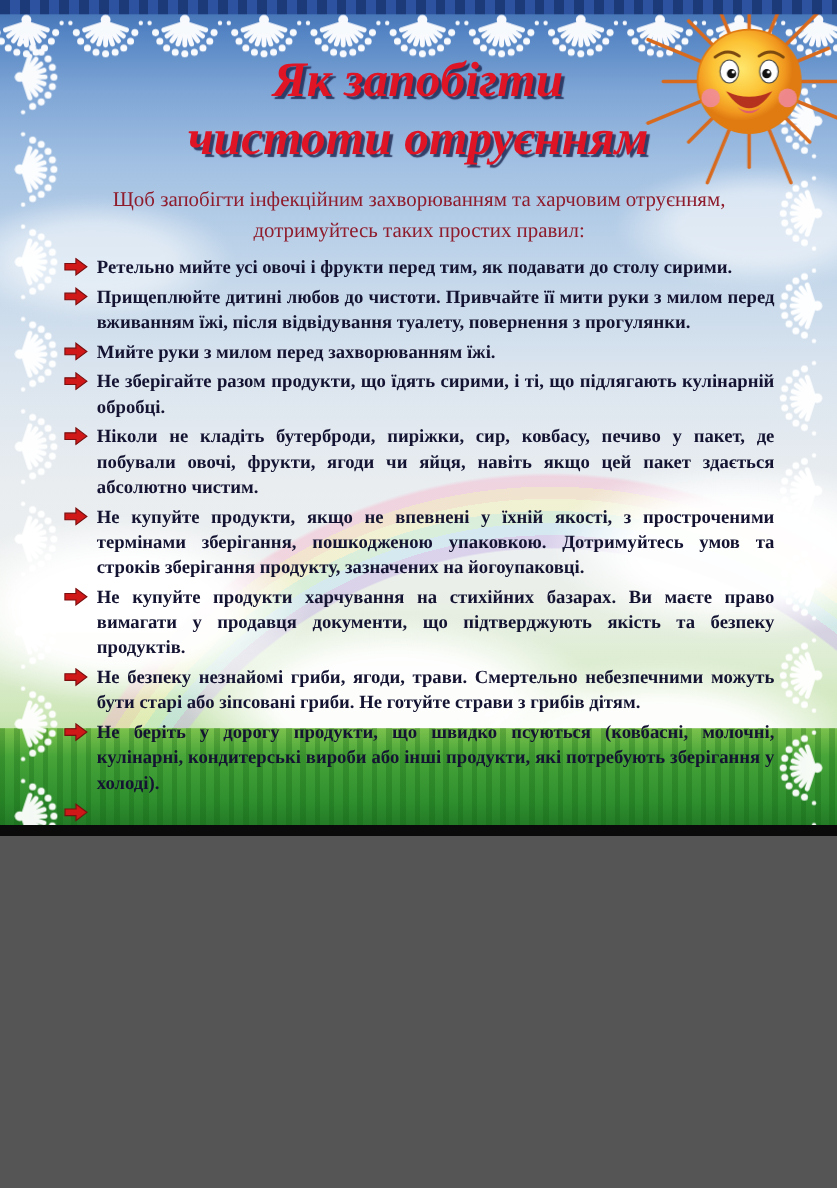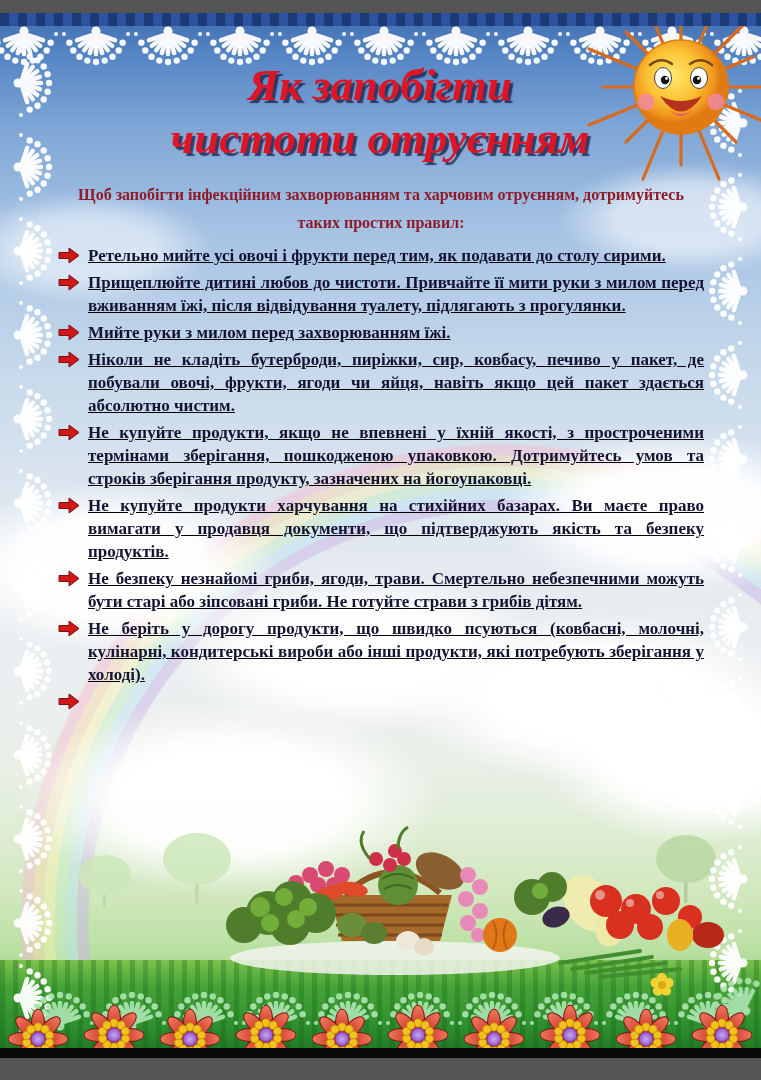--- a/index.html
+++ b/index.html
@@ -1,17 +1,17 @@
 <!DOCTYPE html>
 <html><head>
 <meta charset="utf-8">
 <style>
   html,body{margin:0;padding:0;background:#555;}
-  .poster{position:relative;width:761px;height:1045px;overflow:hidden;
-    font-family:"Liberation Serif", serif;margin:13px auto;}
+  .poster{position:relative;width:761px;height:760px;overflow:hidden;
+    font-family:"Liberation Serif", serif;margin:0 auto;}
   
   .sky{position:absolute;inset:0;z-index:0;background:linear-gradient(180deg,
     #3f6cb0 0%, #5585c4 4%, #7fa6d6 11%, #a3c1e3 20%, #c2d6ea 32%,
     #dbe5ef 45%, #e9edf0 58%, #eceff0 66%, #e9efe6 72%, #ddedd2 79%,
     #cfe7ba 85%, #b8dfa0 90%, #9ed47f 93%, #8aca67 96%, #7cc24d 100%);}
   .rainbow{position:absolute;left:-100px;top:310px;width:1200px;height:1200px;
     border-radius:50%;z-index:1;opacity:.5;background:radial-gradient(circle,
     rgba(0,0,0,0) 0 48.4%, #c9b6e8 48.6% 49.9%, #bfe3f2 49.9% 51.2%,
     #c8eec6 51.2% 52.5%, #f7f3b5 52.5% 53.8%, #f8d9ae 53.8% 55.1%,
     #f5bcd0 55.1% 56.2%, rgba(0,0,0,0) 56.6%);}
@@ -32,23 +32,23 @@
       linear-gradient(180deg,#7cc24d 0%, #46a438 30%, #2f8f2e 75%, #237b26 100%);}
   .band-top{position:absolute;left:0;top:0;width:100%;height:13px;z-index:7;
     background:repeating-linear-gradient(90deg,#1c3a78 0 9px,#2c52a0 9px 18px);}
   .band-bottom{position:absolute;left:0;bottom:0;width:100%;height:10px;background:#0a0a0a;z-index:7;}
   .deco{position:absolute;inset:0;z-index:4;pointer-events:none;}
   
   .title{position:absolute;left:30px;top:46px;width:700px;z-index:5;text-align:center;
     font-style:italic;font-weight:bold;font-size:45px;line-height:53px;color:#df1425;
     text-shadow:3px 3px 1px rgba(32,42,84,.85);}
   .subtitle{position:absolute;left:58px;top:168px;width:646px;z-index:5;text-align:center;
-    font-weight:bold;font-size:16px;line-height:28px;color:#8e1c2c;}
+    font-weight:normal;font-size:19px;line-height:28px;color:#8e1c2c;}
   .rules{position:absolute;left:58px;top:231px;width:646px;z-index:5;
-    list-style:none;margin:0;padding:0;text-decoration:underline;}
+    list-style:none;margin:0;padding:0;}
   .rule{position:relative;padding-left:30px;margin:0 0 4px 0;
     font-weight:bold;font-size:17px;line-height:23px;color:#141432;
     text-align:justify;text-align-last:left;}
   .rule .bullet{position:absolute;left:0;top:3px;}
 </style>
 </head>
 <body>
 
 <div class="poster">
 
@@ -349,26 +349,31 @@
   <ul class="rules">
     <li class="rule">
       <svg class="bullet" width="22" height="17" viewBox="0 0 22 17">
           <path d="M1,5.5 h10 V1 l10,7.5 -10,7.5 V11.5 H1 Z" fill="#d01818" stroke="#7a0f0f" stroke-width="1"></path>
         </svg>
       <span>Ретельно мийте усі овочі і фрукти перед тим, як подавати до столу сирими.</span></li>
     <li class="rule">
       <svg class="bullet" width="22" height="17" viewBox="0 0 22 17">
           <path d="M1,5.5 h10 V1 l10,7.5 -10,7.5 V11.5 H1 Z" fill="#d01818" stroke="#7a0f0f" stroke-width="1"></path>
         </svg>
-      <span>Прищеплюйте дитині любов до чистоти. Привчайте її мити руки з милом перед вживанням їжі, після відвідування туалету, підлягають з прогулянки.</span></li>
+      <span>Прищеплюйте дитині любов до чистоти. Привчайте її мити руки з милом перед вживанням їжі, після відвідування туалету, повернення з прогулянки.</span></li>
     <li class="rule">
       <svg class="bullet" width="22" height="17" viewBox="0 0 22 17">
           <path d="M1,5.5 h10 V1 l10,7.5 -10,7.5 V11.5 H1 Z" fill="#d01818" stroke="#7a0f0f" stroke-width="1"></path>
         </svg>
       <span>Мийте руки з милом перед захворюванням їжі.</span></li>
+    <li class="rule">
+      <svg class="bullet" width="22" height="17" viewBox="0 0 22 17">
+          <path d="M1,5.5 h10 V1 l10,7.5 -10,7.5 V11.5 H1 Z" fill="#d01818" stroke="#7a0f0f" stroke-width="1"></path>
+        </svg>
+      <span>Не зберігайте разом продукти, що їдять сирими, і ті, що підлягають кулінарній обробці.</span></li>
     <li class="rule">
       <svg class="bullet" width="22" height="17" viewBox="0 0 22 17">
           <path d="M1,5.5 h10 V1 l10,7.5 -10,7.5 V11.5 H1 Z" fill="#d01818" stroke="#7a0f0f" stroke-width="1"></path>
         </svg>
       <span>Ніколи не кладіть бутерброди, пиріжки, сир, ковбасу, печиво у пакет, де побували овочі, фрукти, ягоди чи яйця, навіть якщо цей пакет здається абсолютно чистим.</span></li>
     <li class="rule">
       <svg class="bullet" width="22" height="17" viewBox="0 0 22 17">
           <path d="M1,5.5 h10 V1 l10,7.5 -10,7.5 V11.5 H1 Z" fill="#d01818" stroke="#7a0f0f" stroke-width="1"></path>
         </svg>
       <span>Не купуйте продукти, якщо не впевнені у їхній якості, з простроченими термінами зберігання, пошкодженою упаковкою. Дотримуйтесь умов та строків зберігання продукту, зазначених на йогоупаковці.</span></li>

